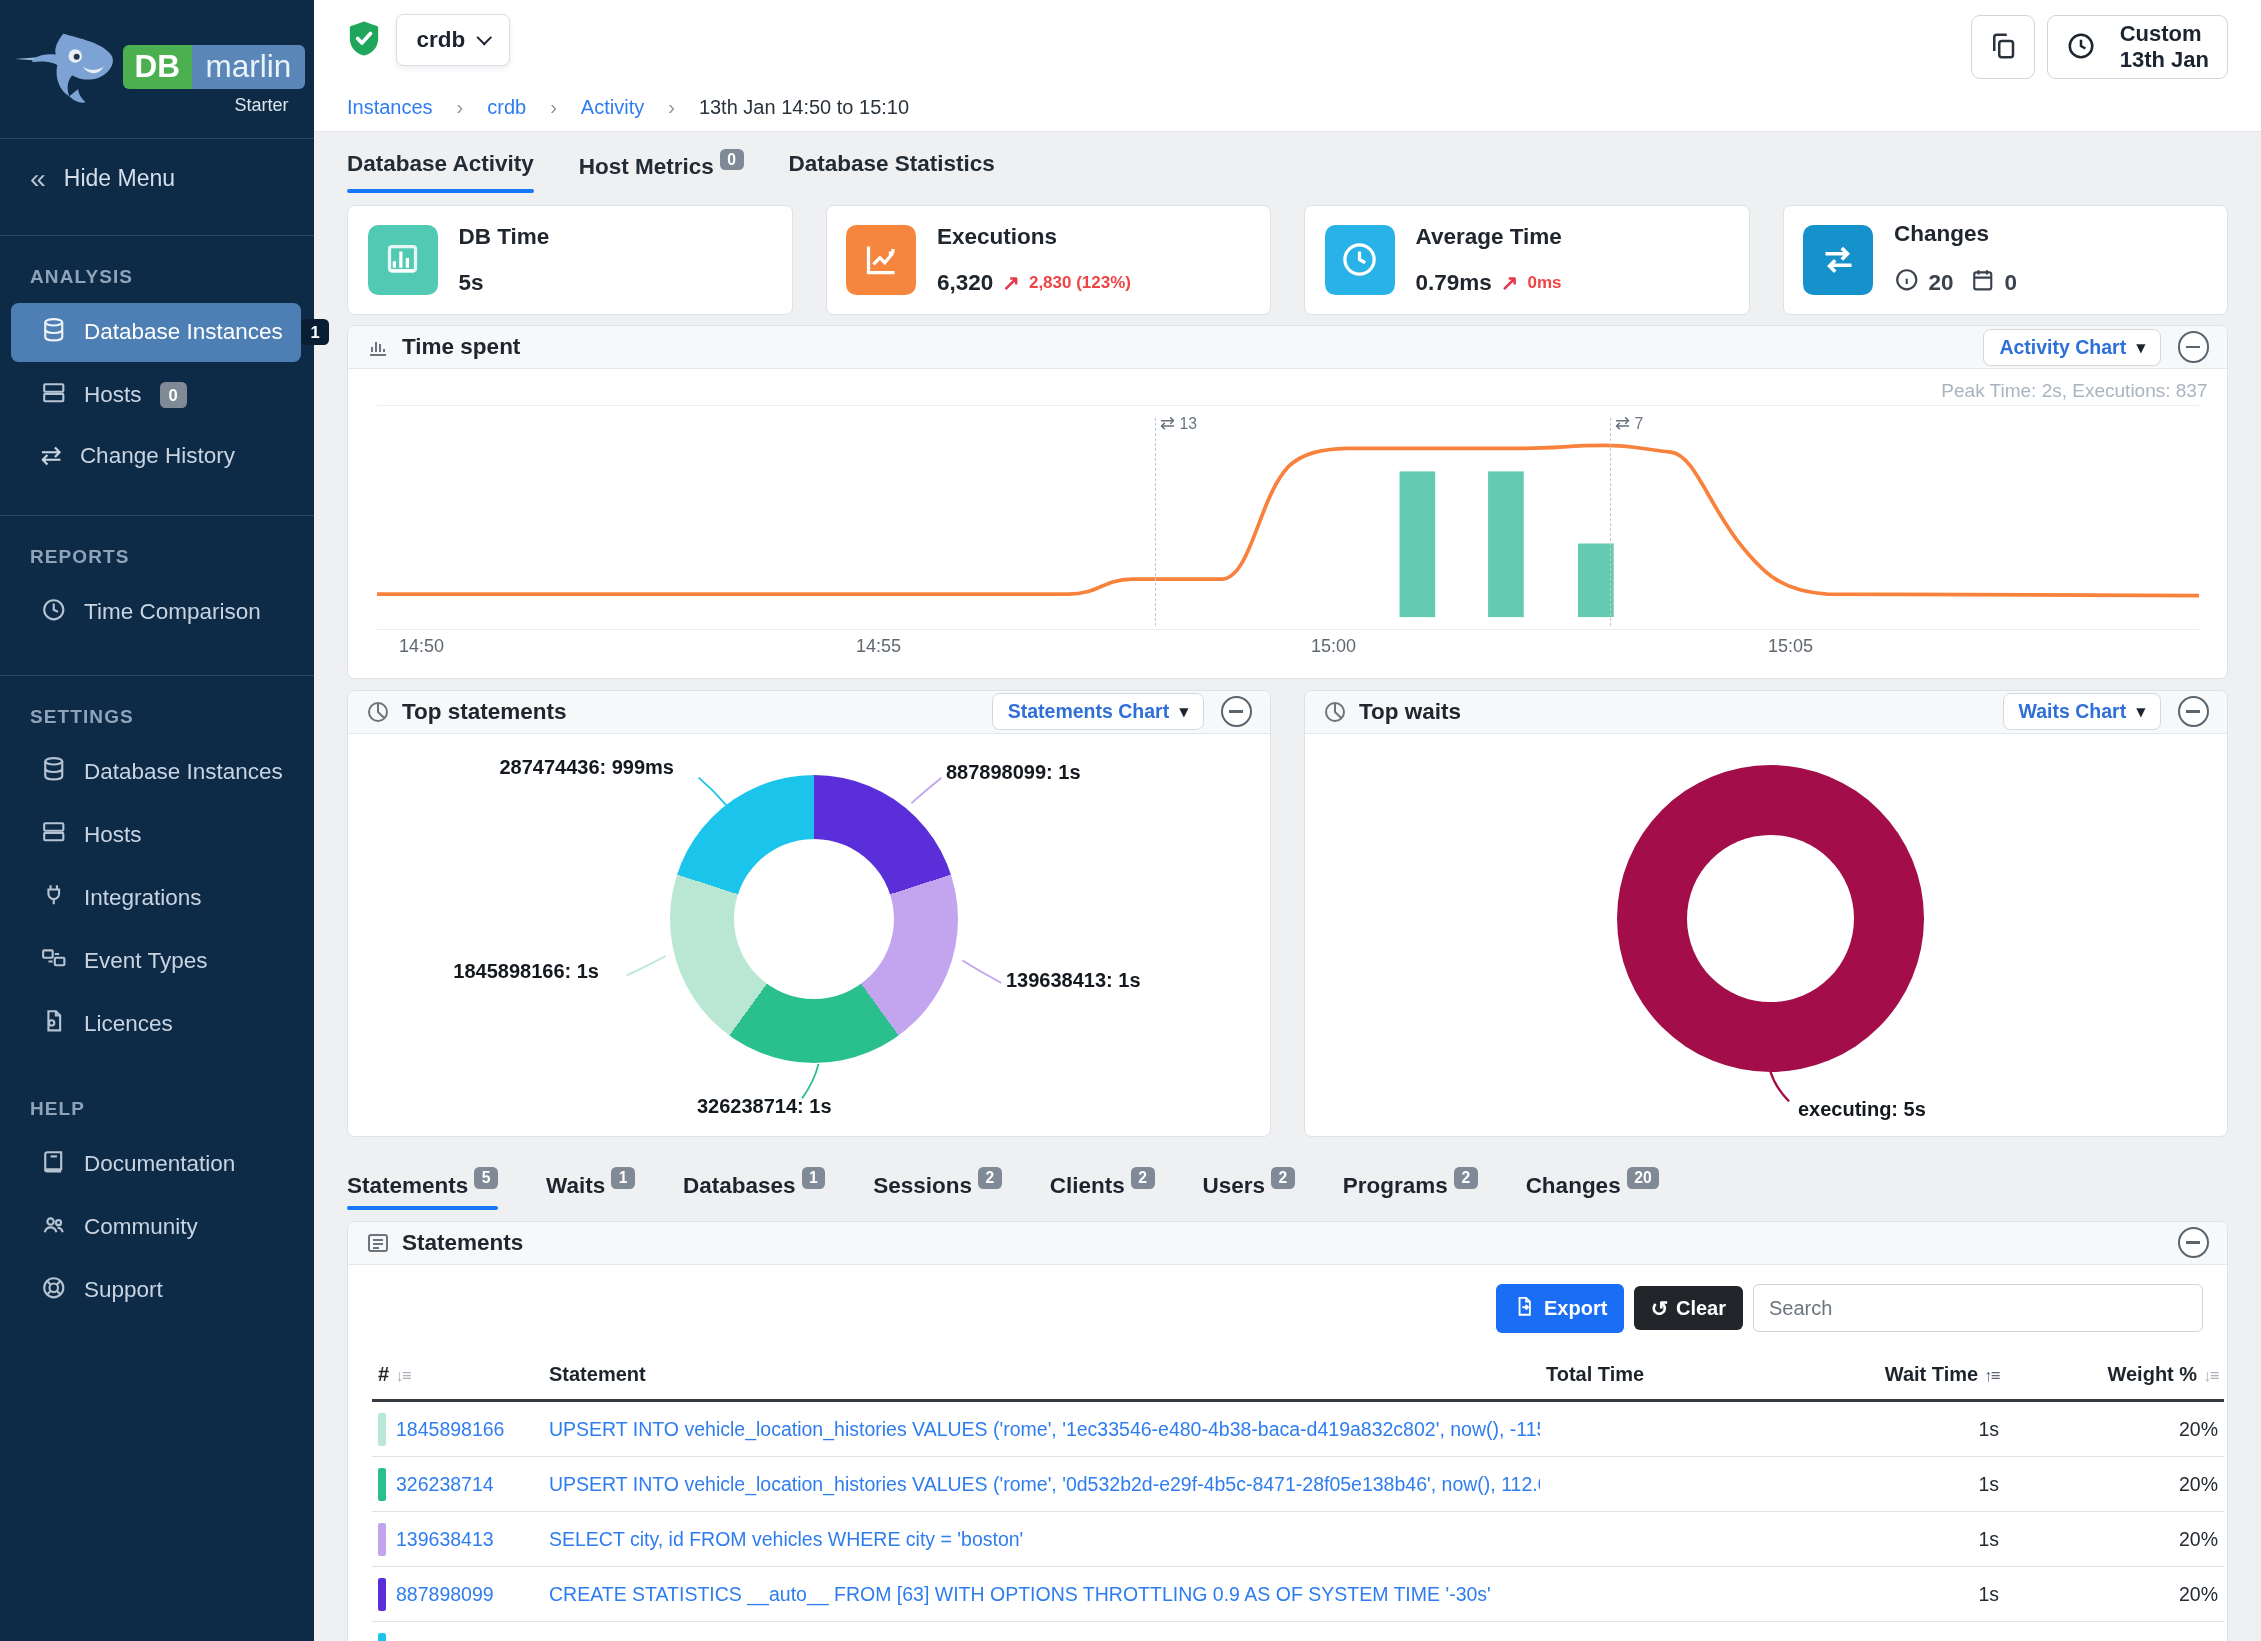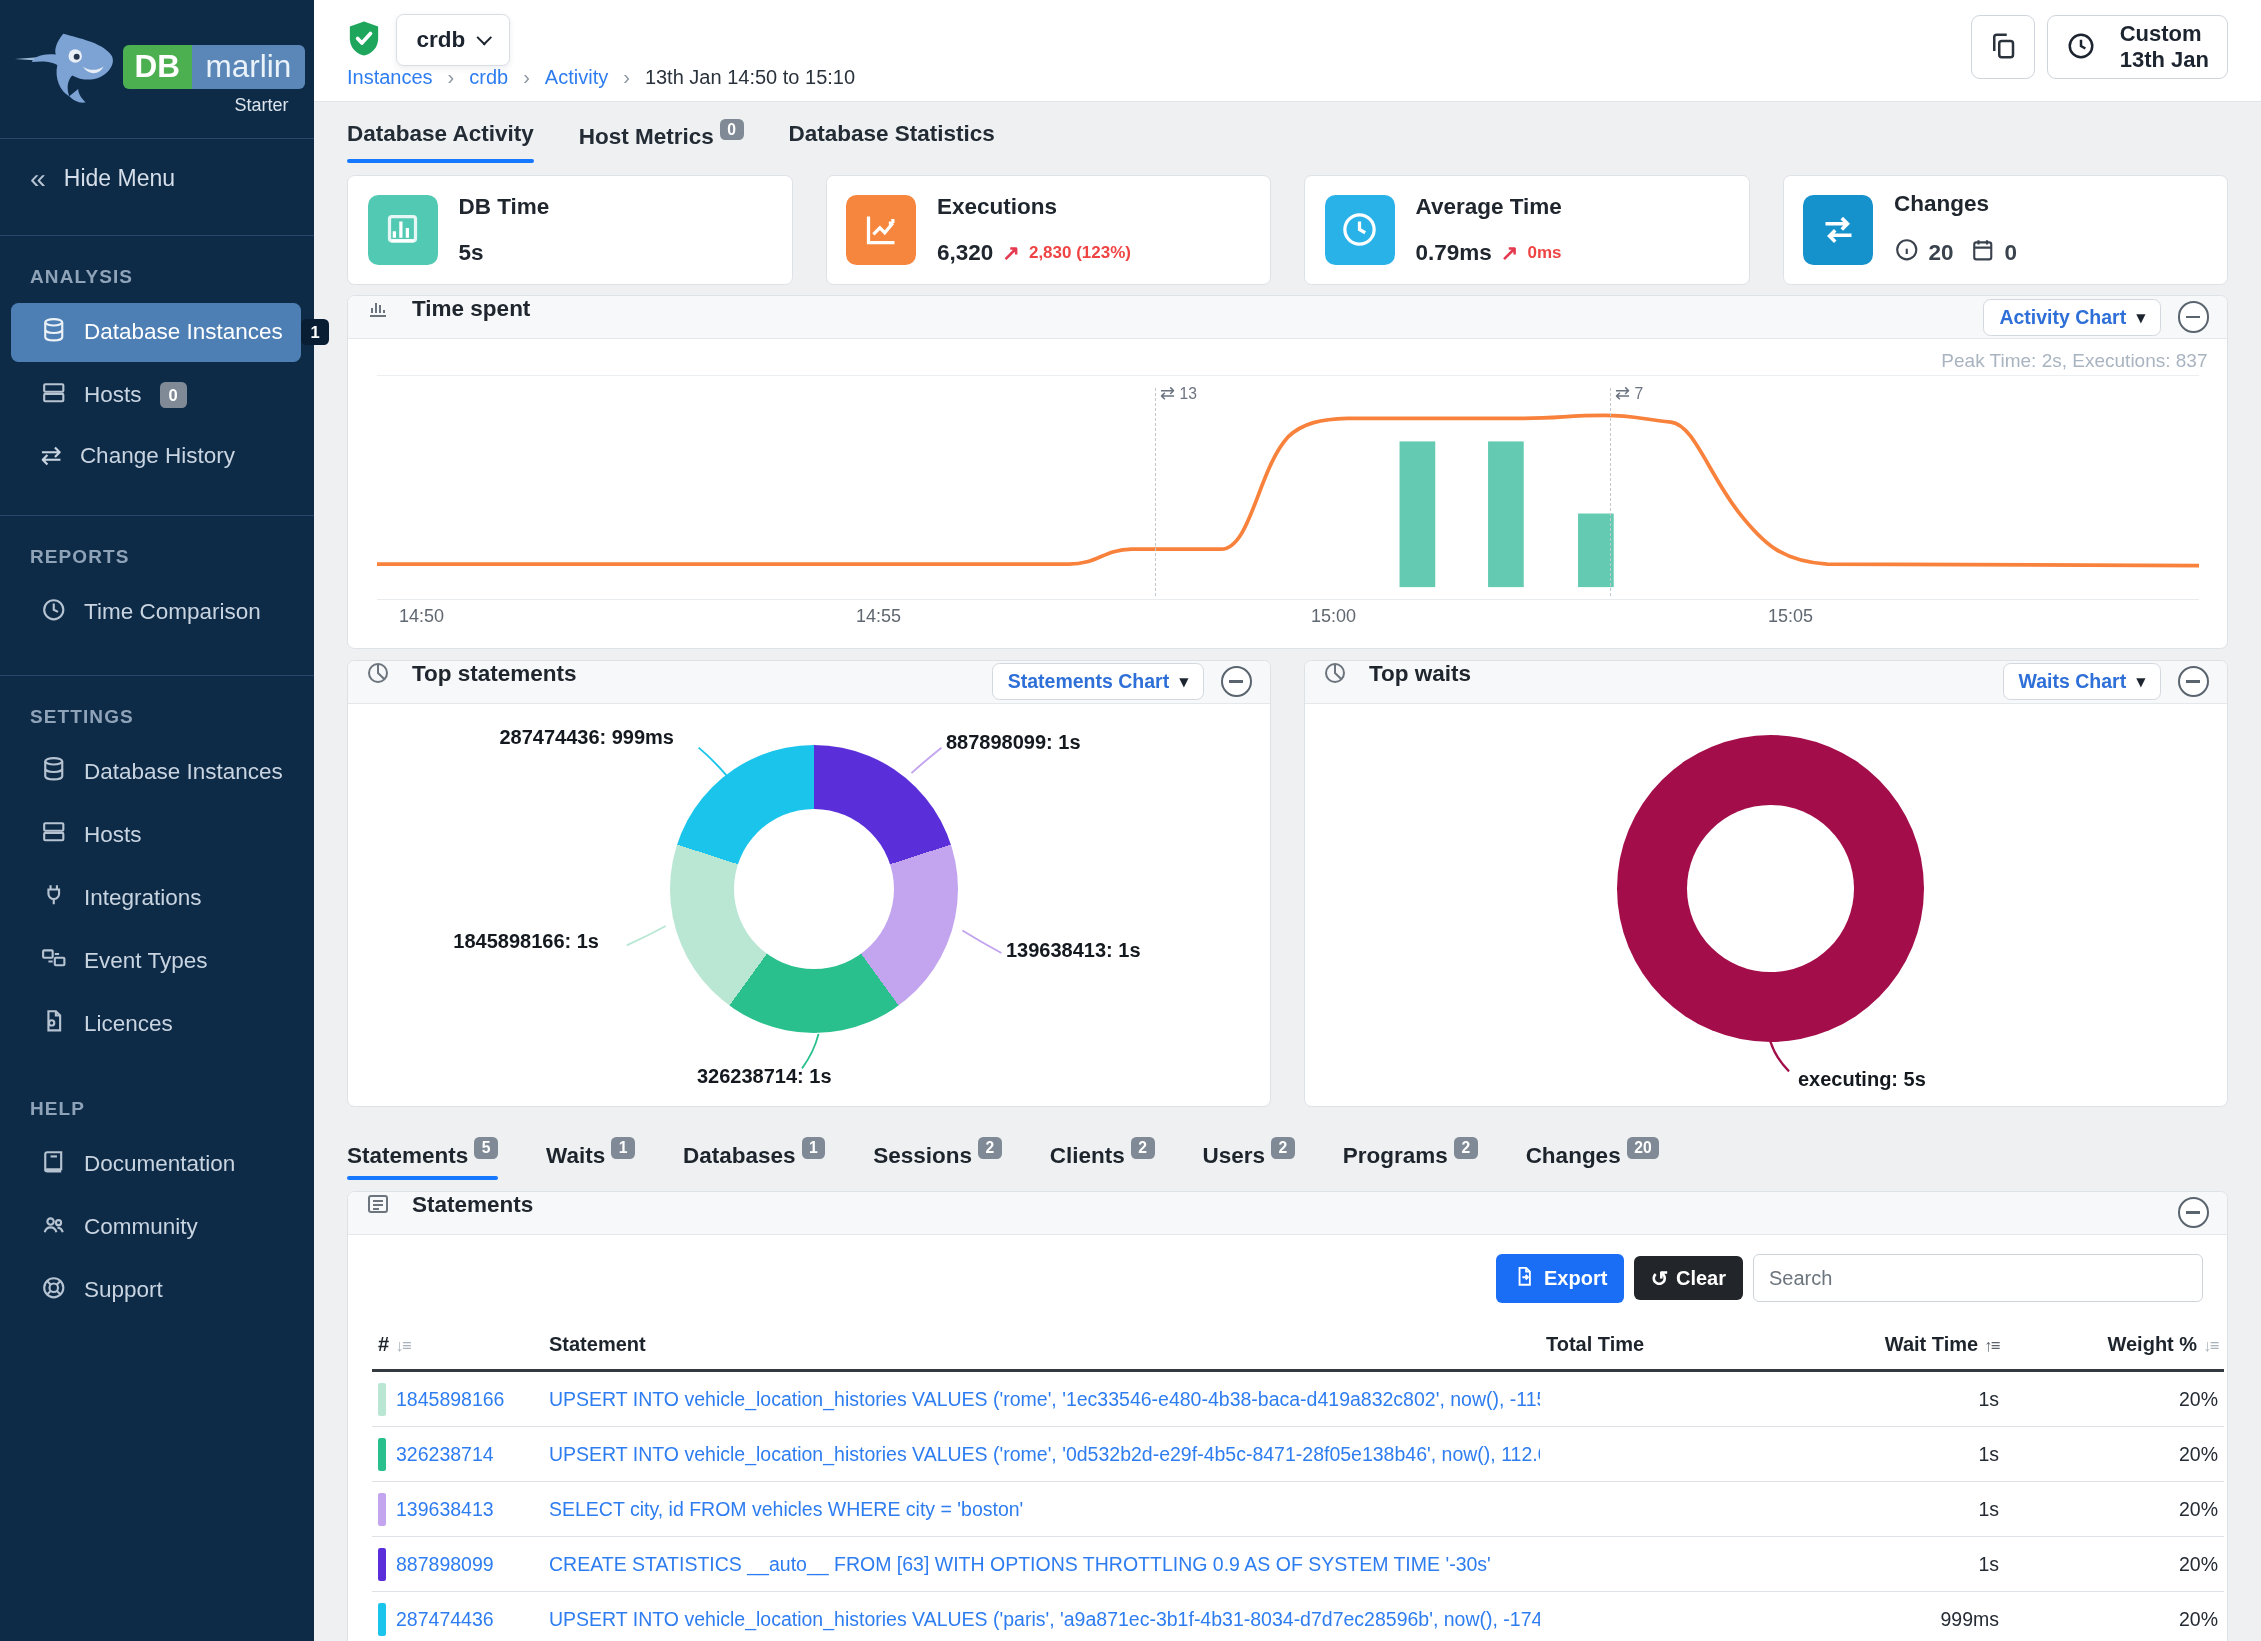--- a/index.html
+++ b/index.html
@@ -25,21 +25,21 @@
   .badge-dark{background:#0a1e33;color:#fff;font-size:16.5px;font-weight:bold;padding:3.7px 9.7px;border-radius:5.2px}
   .badge-gray{background:#7f8a96;color:#fff;font-size:16.5px;font-weight:bold;padding:3.7px 9px;border-radius:5.2px}
   .swap-glyph{font-size:25.5px;line-height:1;color:inherit}
 
   
   .main{flex:1;display:flex;flex-direction:column;min-width:0}
   .topbar{background:#fff;border-bottom:0.7px solid #e2e6ea;padding:13.5px 33px 12px;position:relative;flex-shrink:0}
   .instance-row{display:flex;align-items:center;gap:15px}
   .crdb-btn{display:flex;align-items:center;gap:13.5px;background:#fff;border:0.7px solid #d8dde3;border-radius:7.5px;padding:12px 19.5px;font-size:22.5px;font-weight:bold;color:#1c2430;box-shadow:0 2.2px 6px rgba(20,30,50,.07);cursor:pointer}
   .chev-down{width:10.5px;height:10.5px;border-right:2.2px solid #1c2430;border-bottom:2.2px solid #1c2430;transform:rotate(45deg);margin-top:-4.5px}
-  .breadcrumb{margin-top:0;font-size:20px;display:flex;gap:15px;align-items:flex-end}
+  .breadcrumb{margin-top:30px;font-size:20px;display:flex;gap:24px;align-items:flex-end}
   .bc-link{color:#2e7df0;cursor:pointer}
   .bc-sep{color:#8a94a0}
   .bc-last{color:#2a323c}
   .top-actions{position:absolute;right:33px;top:15px;display:flex;gap:12px}
   .icon-btn{width:64px;height:64px;border:1.5px solid #cfd5dc;border-radius:9px;background:#fff;display:flex;align-items:center;justify-content:center;color:#2a323c;cursor:pointer}
   .custom-btn{border:1.5px solid #cfd5dc;border-radius:9px;background:#fff;display:flex;align-items:center;gap:24px;padding:4.5px 18px;cursor:pointer;color:#1c2430}
   .custom-txt{font-size:22px;font-weight:bold;line-height:1.2;text-align:left}
 
   .tabs{display:flex;gap:45px;padding:19.5px 33px 0;flex-shrink:0}
   .tab{font-size:22.5px;font-weight:600;color:#232b34;padding-bottom:13.5px;position:relative;cursor:pointer;white-space:nowrap}
@@ -50,21 +50,21 @@
   .kpis{display:flex;gap:33px;padding:12px 33px 0;flex-shrink:0}
   .kpi{flex:1;background:#fff;border:0.7px solid #dde2e7;border-radius:7.5px;padding:15px 19.5px;display:flex;gap:21px;align-items:center}
   .kpi-icon{width:70px;height:70px;border-radius:10.5px;display:flex;align-items:center;justify-content:center;color:#fff;flex-shrink:0}
   .kpi-title{font-size:22.5px;font-weight:bold;margin-bottom:20px}
   .kpi-line{font-size:22.5px;font-weight:bold;display:flex;align-items:center;gap:9px}
   .arrow-up{color:#e5394f;font-size:21px}
   .delta{color:#ef4444;font-weight:bold;font-size:17px}
   .kpi-mini{color:#39424d}
 
   .panel{background:#fff;border:0.7px solid #dde2e7;border-radius:7.5px;margin:10.5px 33px 0}
-  .panel-head{background:#f7f8f9;border-bottom:0.7px solid #e4e8eb;border-radius:7.5px 7.5px 0 0;height:43px;display:flex;gap:22px;padding:0 18px}
+  .panel-head{background:#f7f8f9;border-bottom:0.7px solid #e4e8eb;border-radius:7.5px 7.5px 0 0;height:43px;display:flex;align-items:center;gap:12px;padding:0 18px}
   .panel-title{font-size:22.5px;font-weight:600;color:#20262e}
   .phead-icon{color:#6c757d;display:flex}
   .head-right{margin-left:auto;display:flex;align-items:center;gap:16.5px}
   .chart-btn{border:1.5px solid #d3d8de;border-radius:7.5px;background:#fff;color:#2e6fd8;font-size:19.5px;font-weight:600;padding:6px 15px;display:flex;align-items:center;gap:10.5px;cursor:pointer}
   .caret{color:#1c2430;font-size:16.5px}
   .collapse{width:31.5px;height:31.5px;border-radius:50%;border:2.2px solid #59646f;position:relative;cursor:pointer;background:#fff}
   .collapse::after{content:"";position:absolute;left:6.7px;right:6.7px;top:12.7px;height:2.2px;background:#59646f}
 
   
   .ts-body{position:relative;height:309px}

